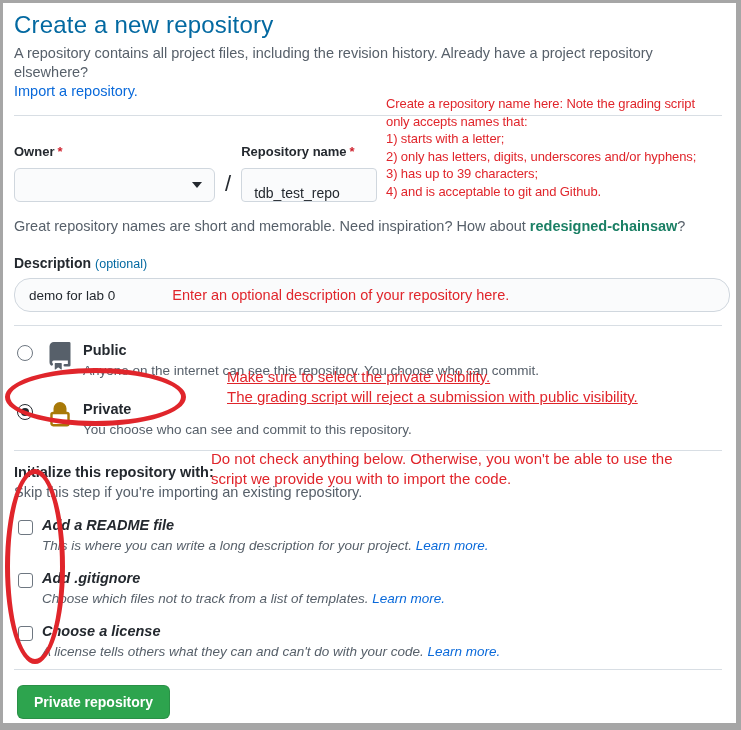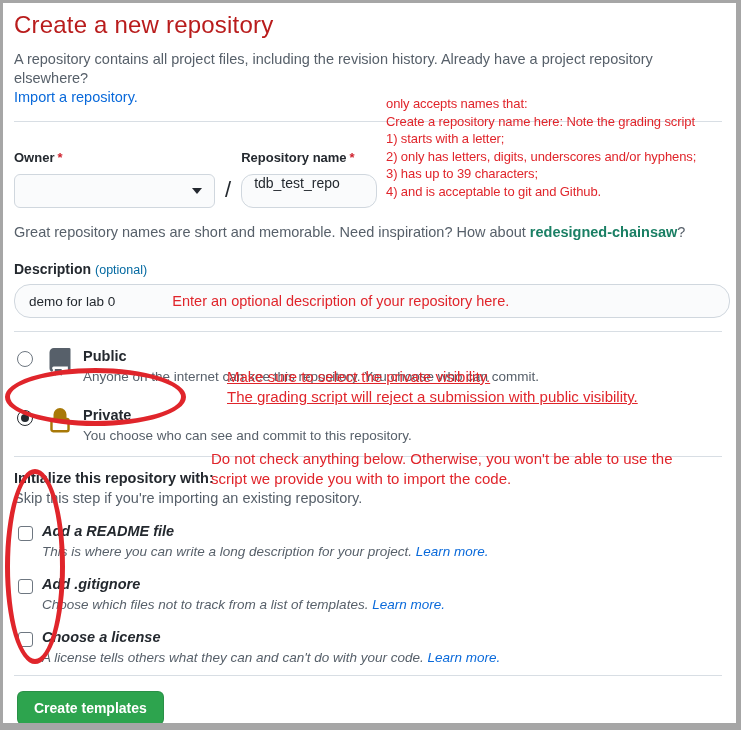--- a/index.html
+++ b/index.html
@@ -10,43 +10,43 @@
     background: #ffffff;
     border: 3px solid #a6a6a6;
     border-right-width: 5px;
     border-bottom-width: 7px;
     font-family: "Liberation Sans", sans-serif;
     color: #24292f;
     overflow: hidden;
   }
   .content { padding: 8px 14px 0 11px; }
 
-  h1.page-title { margin: 0 0 11px 0; font-size: 24px; font-weight: 400; color: #b91c1c; letter-spacing: .2px; }
+  h1.page-title { margin: 0 0 5px 0; font-size: 24px; font-weight: 400; color: #0369a1; letter-spacing: .2px; }
   .subtitle { font-size: 14.5px; color: #57606a; line-height: 19px; }
   .link { color: #0969da; text-decoration: none; cursor: pointer; }
   .hr { border: none; border-top: 1px solid #d8dee4; margin: 14px 0 0 0; }
 
   
   .form-row { display: flex; align-items: flex-end; margin-top: 28px; }
   .field-label { font-size: 13px; font-weight: 700; color: #24292f; }
   .req { color: #cf222e; font-weight: 700; margin-left: 3px; }
   .owner-group { width: 201px; }
   .select-box {
     margin-top: 9px; height: 34px; width: 201px;
     background: #fafbfc; border: 1px solid #d0d7de; border-radius: 6px;
     display: flex; align-items: center; justify-content: flex-end;
     padding: 0 12px; cursor: pointer;
   }
   .caret { width: 0; height: 0; border-left: 5px solid transparent; border-right: 5px solid transparent; border-top: 6px solid #24292f; }
   .slash { font-size: 22px; color: #24292f; margin: 0 10px 5px 10px; font-weight: 400; }
   .repo-group { width: 136px; }
   .text-input {
     margin-top: 9px; height: 34px; width: 136px;
-    background: #fafbfc; border: 1px solid #d0d7de; border-radius: 12px;
-    display: flex; align-items: flex-start; padding: 0 12px;
+    background: #fafbfc; border: 1px solid #d0d7de; border-radius: 4px;
+    display: flex; align-items: flex-end; padding: 0 12px;
     font-size: 14px; color: #24292f;
   }
 
   .hint-line { margin-top: 16px; font-size: 14.5px; color: #57606a; }
   .suggestion { color: #1a7f64; font-weight: 700; }
 
   .desc-label-row { margin-top: 21px; font-size: 14px; }
   .optional { font-weight: 400; font-size: 12.5px; color: #0369a1; margin-left: 4px; }
   .desc-input {
     margin-top: 7px; height: 34px; width: 716px;
@@ -192,26 +192,26 @@
         <div class="check-label">Choose a license</div>
         <div class="check-desc">
           <span>A license tells others what they can and can't do with your code.</span>
           <a class="link">Learn more.</a>
         </div>
       </div>
     </div>
 
     <hr class="hr" style="margin-top:10px">
 
-    <button class="btn-create">Create templates</button>
+    <button class="btn-create">Private repository</button>
   </div>
 
   <div class="anno anno-repo">
+    <div>Create a repository name here: Note the grading script</div>
     <div>only accepts names that:</div>
-    <div>Create a repository name here: Note the grading script</div>
     <div>1) starts with a letter;</div>
     <div>2) only has letters, digits, underscores and/or hyphens;</div>
     <div>3) has up to 39 characters;</div>
     <div>4) and is acceptable to git and Github.</div>
   </div>
 
   <div class="anno anno-private">
     <div>Make sure to select the private visibility.</div>
     <div>The grading script will reject a submission with public visibility.</div>
   </div>

